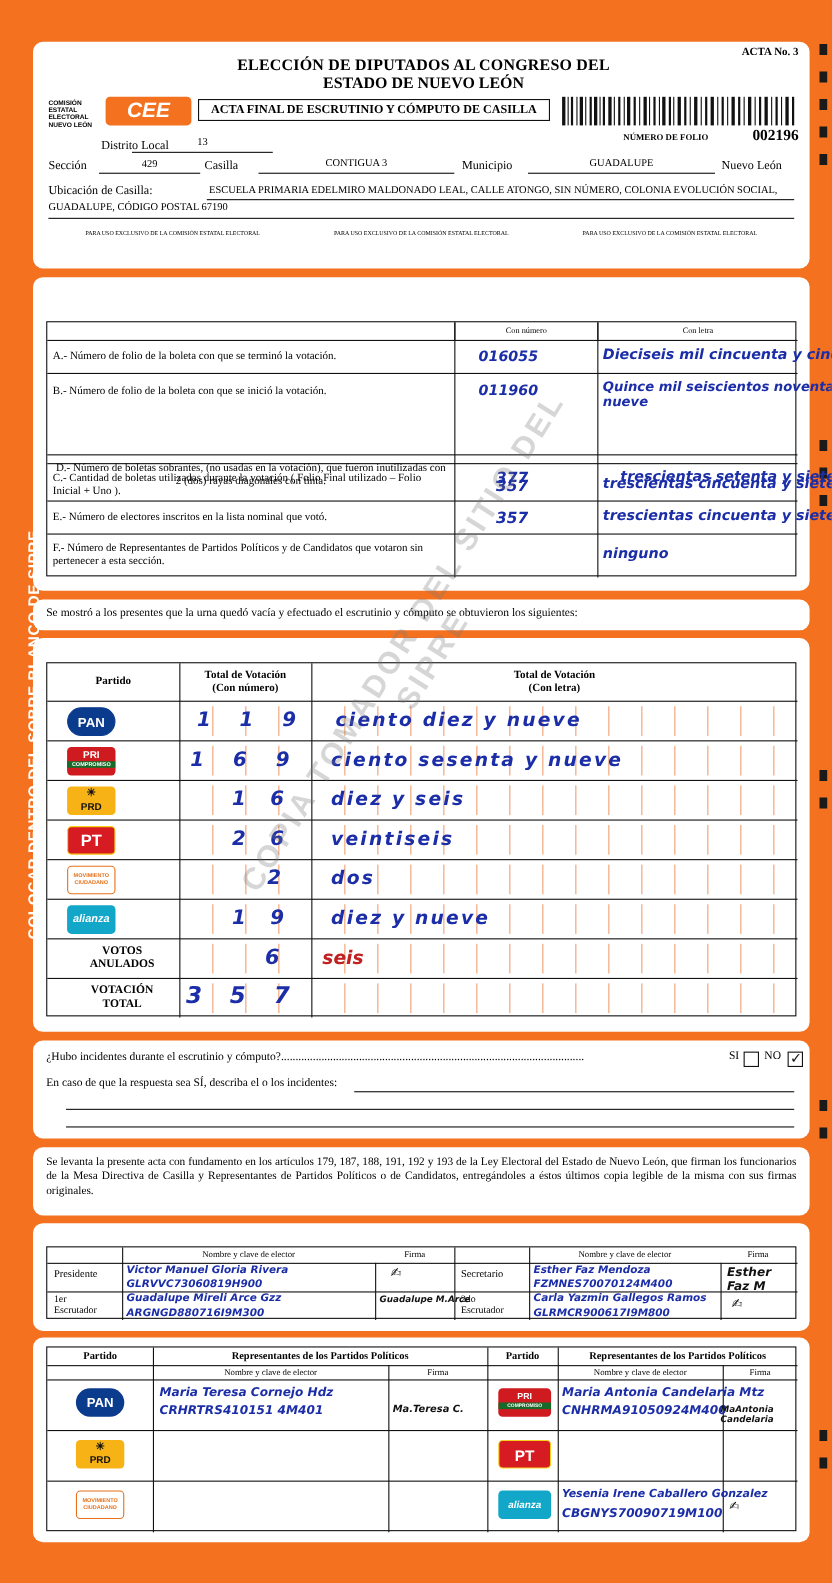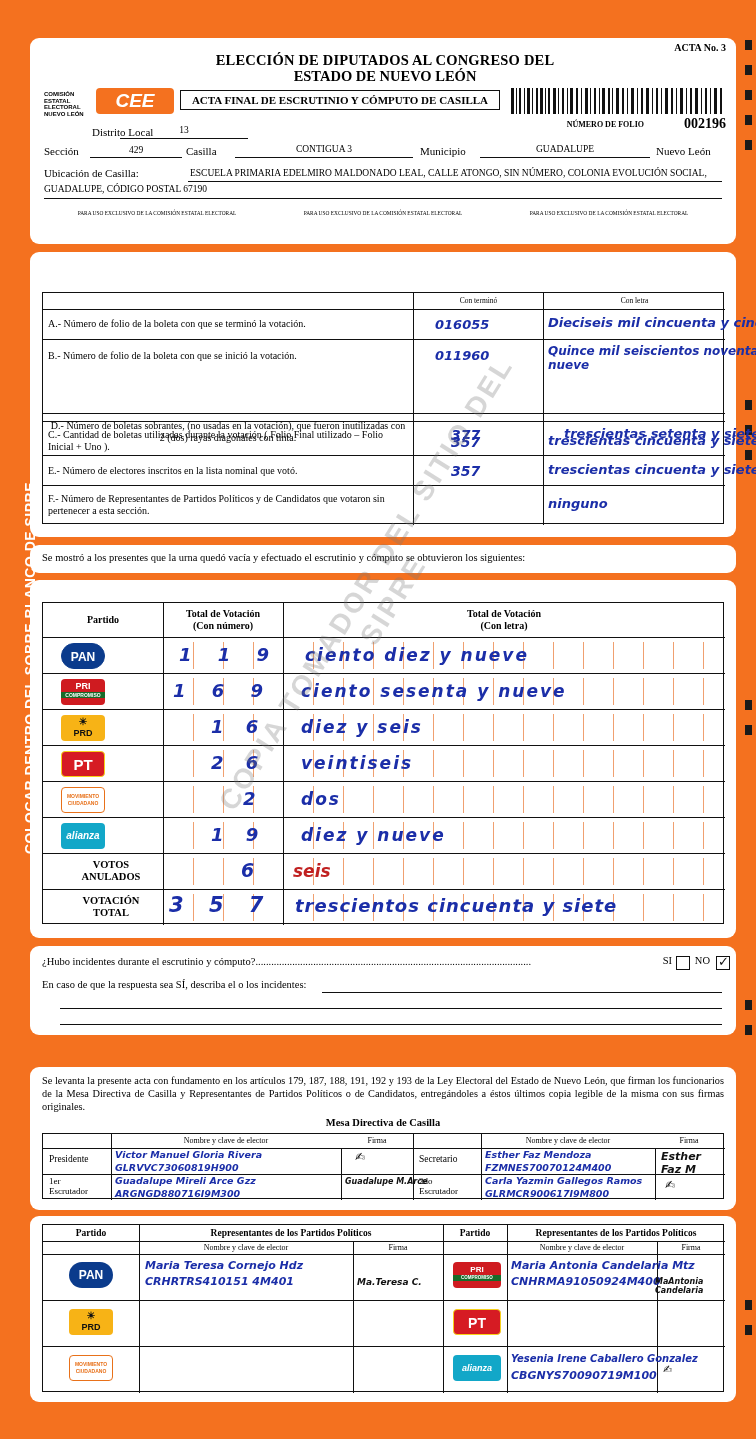--- a/index.html
+++ b/index.html
@@ -114,21 +114,21 @@
   #inc .l1 { position:absolute; left:12px; top:10px; font-size:10.5px; }
   #inc .si { position:absolute; right:64px; top:9px; font-size:10.5px; }
   #inc .sibox { position:absolute; right:46px; top:10px; width:14px; height:14px; border:1.2px solid #111;}
   #inc .no { position:absolute; right:26px; top:9px; font-size:10.5px; }
   #inc .nobox { position:absolute; right:6px; top:10px; width:14px; height:14px; border:1.2px solid #111;}
   #inc .nochk { position:absolute; right:7px; top:8px; font-size:13px; color:#111;}
   #inc .l2 { position:absolute; left:12px; top:33px; font-size:10.5px; }
   #inc .ul { position:absolute; border-bottom:1px solid #111; }
 
   
-  #fund { left:30px; top:1043px; width:706px; height:62px;margin-top:24px; }
+  #fund { left:30px; top:1043px; width:706px; height:62px; }
   #fund p { position:absolute; left:12px; top:7px; width:682px; margin:0; font-size:10.3px; line-height:13px; text-align:justify; }
 
   
   #mesa { left:30px; top:1112px; width:706px; height:98px; }
   #mesa .t { position:absolute; left:0; top:5px; width:706px; text-align:center; font-size:10.5px; font-weight:bold; }
   #mesa-tbl { position:absolute; left:12px; top:21px; width:682px; height:66px; border:1.2px solid #111; }
   .mh { position:absolute; top:0; height:14px; font-size:8px; text-align:center; line-height:14px; }
   .mcell { position:absolute; font-size:9.5px; }
 
   
@@ -257,21 +257,21 @@
       <span>PARA USO EXCLUSIVO DE LA COMISIÓN ESTATAL ELECTORAL</span>
       <span>PARA USO EXCLUSIVO DE LA COMISIÓN ESTATAL ELECTORAL</span>
       <span>PARA USO EXCLUSIVO DE LA COMISIÓN ESTATAL ELECTORAL</span>
     </div>
   </div>
 
   <div class="panel" id="secAF">
 
     <div id="tblAF">
 
-      <div class="hc1" style="left:370px; width:130px;">Con terminó</div>
+      <div class="hc1" style="left:370px; width:130px;">Con número</div>
       <div class="hc2" style="left:500px; width:182px;">Con letra</div>
 
       <div class="vline" style="left:370px; top:0; height:232px;"></div>
       <div class="vline" style="left:500px; top:0; height:232px;"></div>
 
       <div class="afrow" style="top:16px; height:30px;">
         <div class="aftxt" style="top:8px; width:360px;">A.- Número de folio de la boleta con que se terminó la votación.</div>
         <div class="numcell hand" style="left:392px; top:7px; font-size:13px;">016055</div>
         <div class="letcell hand" style="left:505px; top:5px; font-size:13px; width:230px;">Dieciseis mil cincuenta y cinco</div>
       </div>
@@ -540,21 +540,20 @@
             <i style="left:210px"></i>
             <i style="left:240px"></i>
             <i style="left:270px"></i>
             <i style="left:300px"></i>
             <i style="left:330px"></i>
             <i style="left:360px"></i>
             <i style="left:390px"></i>
             <i style="left:420px"></i>
           </div>
         <div class="hand" style="position:absolute; left:126px; top:3px; font-size:21px; letter-spacing:9px;">3 5 7</div>
-        <div class="hand" style="position:absolute; left:252px; top:5px; font-size:18px; letter-spacing:1px;">trescientos cincuenta y siete</div>
       </div>
     </div>
   </div>
 
   <div class="panel" id="inc">
     <div class="l1">¿Hubo incidentes durante el escrutinio y cómputo?.........................................................................................................</div>
     <div class="si">SI</div>
     <div class="sibox"></div>
     <div class="no">NO</div>
     <div class="nobox"></div>
@@ -563,21 +562,20 @@
     <div class="ul" style="left:292px; top:46px; width:400px;"></div>
     <div class="ul" style="left:30px; top:62px; width:662px;"></div>
     <div class="ul" style="left:30px; top:78px; width:662px;"></div>
   </div>
 
   <div class="panel" id="fund">
     <p>Se levanta la presente acta con fundamento en los artículos 179, 187, 188, 191, 192 y 193 de la Ley Electoral del Estado de Nuevo León, que firman los funcionarios de la Mesa Directiva de Casilla y Representantes de  Partidos Políticos o de Candidatos, entregándoles a éstos últimos copia legible de la misma con sus firmas originales.</p>
   </div>
 
   <div class="panel" id="mesa">
-    <div class="t">Mesa Directiva de Casilla</div>
     <div id="mesa-tbl">
       <div class="mh" style="left:68px; width:230px;">Nombre y clave de elector</div>
       <div class="mh" style="left:298px; width:72px;">Firma</div>
       <div class="mh" style="left:438px; width:174px;">Nombre y clave de elector</div>
       <div class="mh" style="left:612px; width:68px;">Firma</div>
       <div class="vline" style="left:68px; top:0; height:66px;"></div>
       <div class="vline" style="left:298px; top:14px; height:52px;"></div>
       <div class="vline" style="left:370px; top:0; height:66px;"></div>
       <div class="vline" style="left:438px; top:0; height:66px;"></div>
       <div class="vline" style="left:612px; top:14px; height:52px;"></div>

